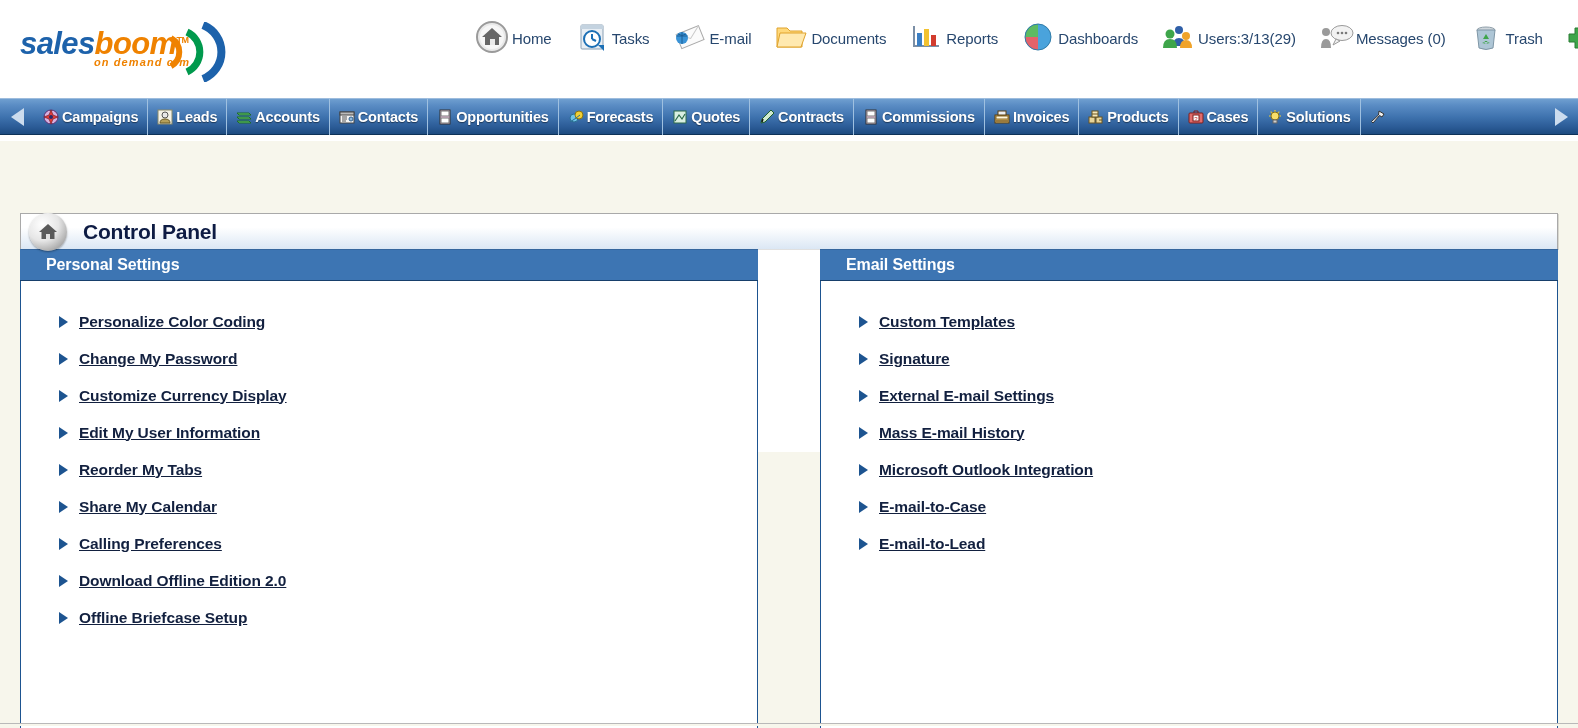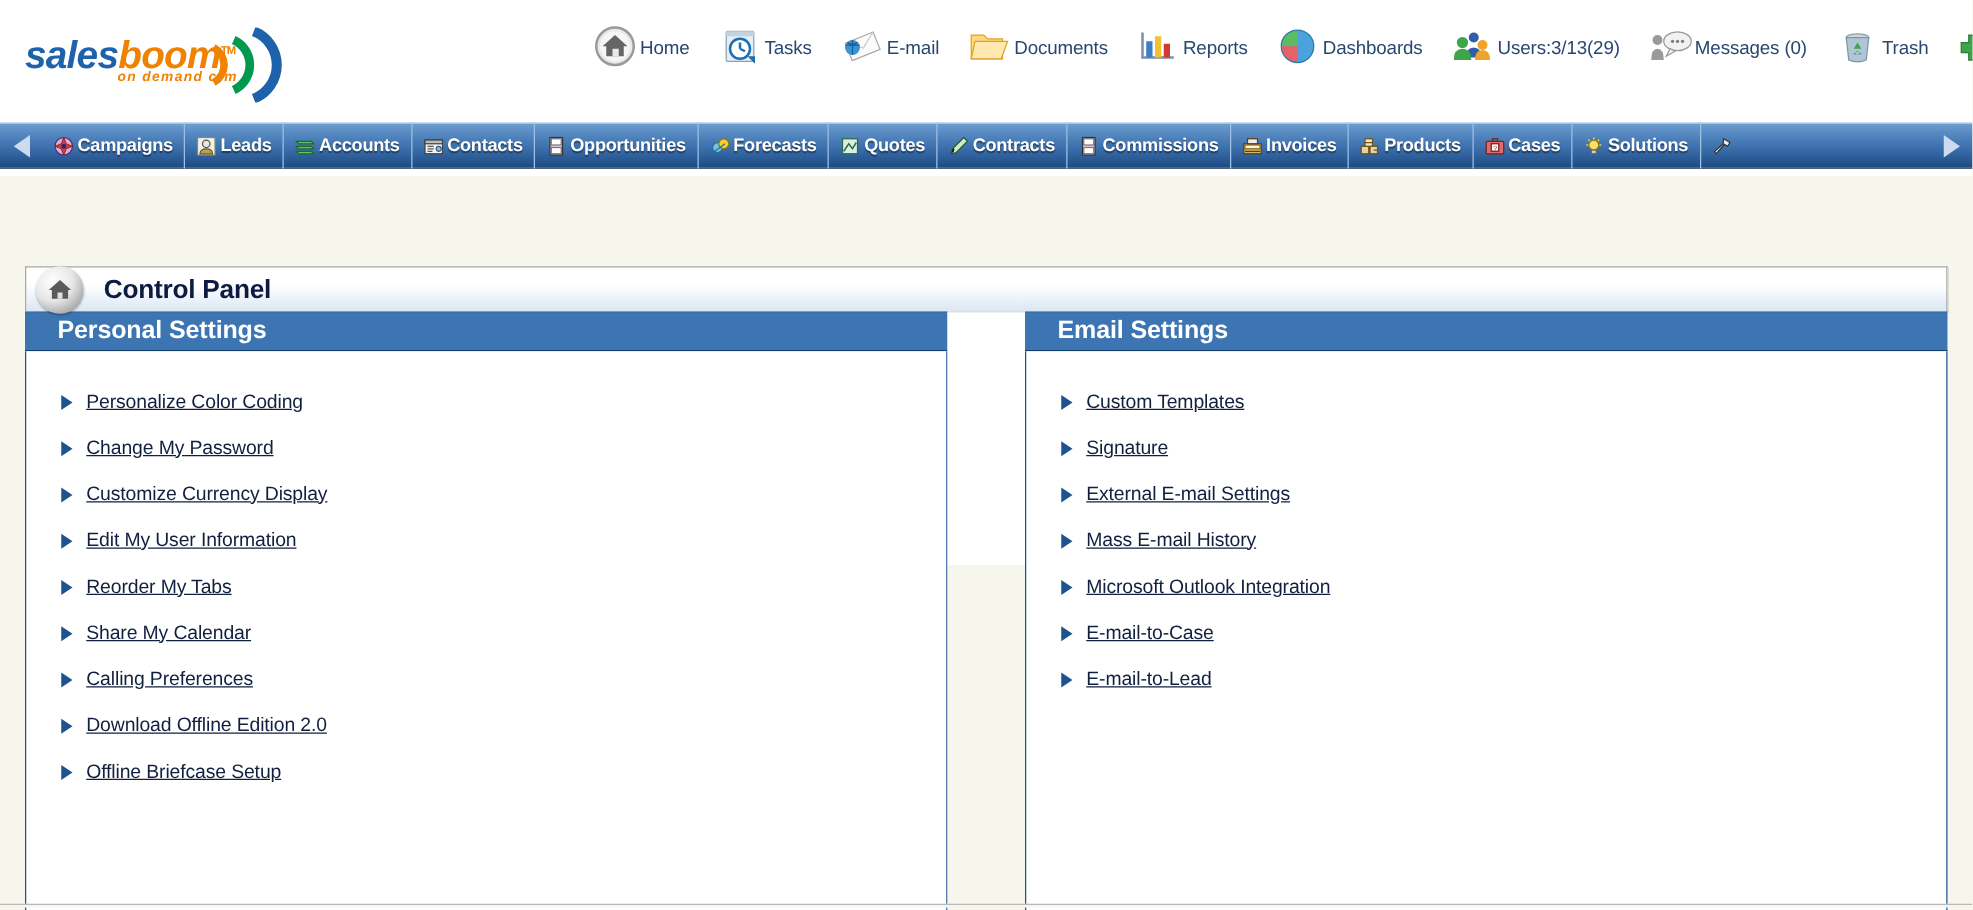--- a/index.html
+++ b/index.html
@@ -163,36 +163,36 @@
   .gutter-bot { flex: 1; background: #f7f6ec; }
   .panel-right { flex: 1; }
 
   .panel-head {
     height: 32px; background: #3d75b3;
     display: flex; align-items: center;
     padding-left: 26px;
     border-bottom: 1px solid #173f6b;
   }
   .panel-head-text {
-    color: #ffffff; font-size: 20px; font-weight: bold;
+    color: #ffffff; font-size: 16px; font-weight: bold;
     letter-spacing: -0.1px;
   }
   .panel-body {
     flex: 1;
     background: #ffffff;
     border-left: 1px solid #1d5490;
     border-right: 1px solid #1d5490;
     padding: 22px 0 0 0;
   }
   .panel-left .panel-body  { border-left: 1px solid #1d5490; border-right: 1px solid #1d5490; }
   .panel-right .panel-body { border-left: 1px solid #1d5490; border-right: 1px solid #1d5490; }
 
   .link-row {
     display: flex; align-items: center;
-    height: 37px; padding-left: 28px;
+    height: 37px; padding-left: 38px; font-weight: bold;
   }
   .bullet {
     width: 0; height: 0; flex: none;
     border-top: 6px solid transparent;
     border-bottom: 6px solid transparent;
     border-left: 9px solid #1d5490;
     margin-right: 11px;
   }
   .cp-link {
     font-size: 15.5px; color: #12203f;

